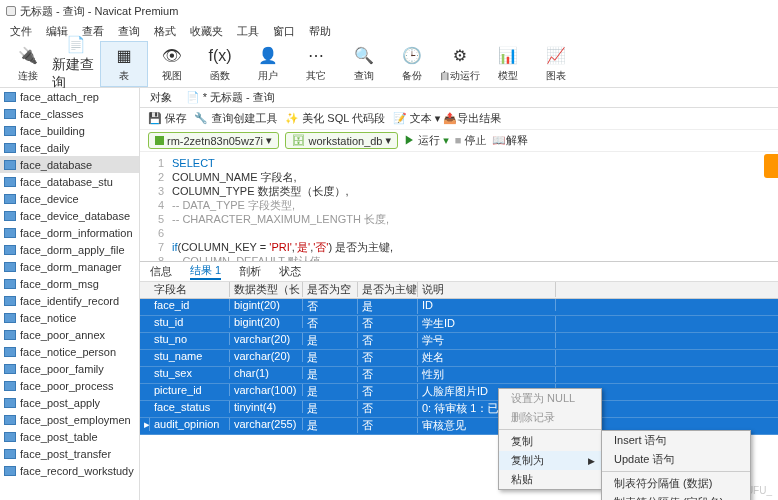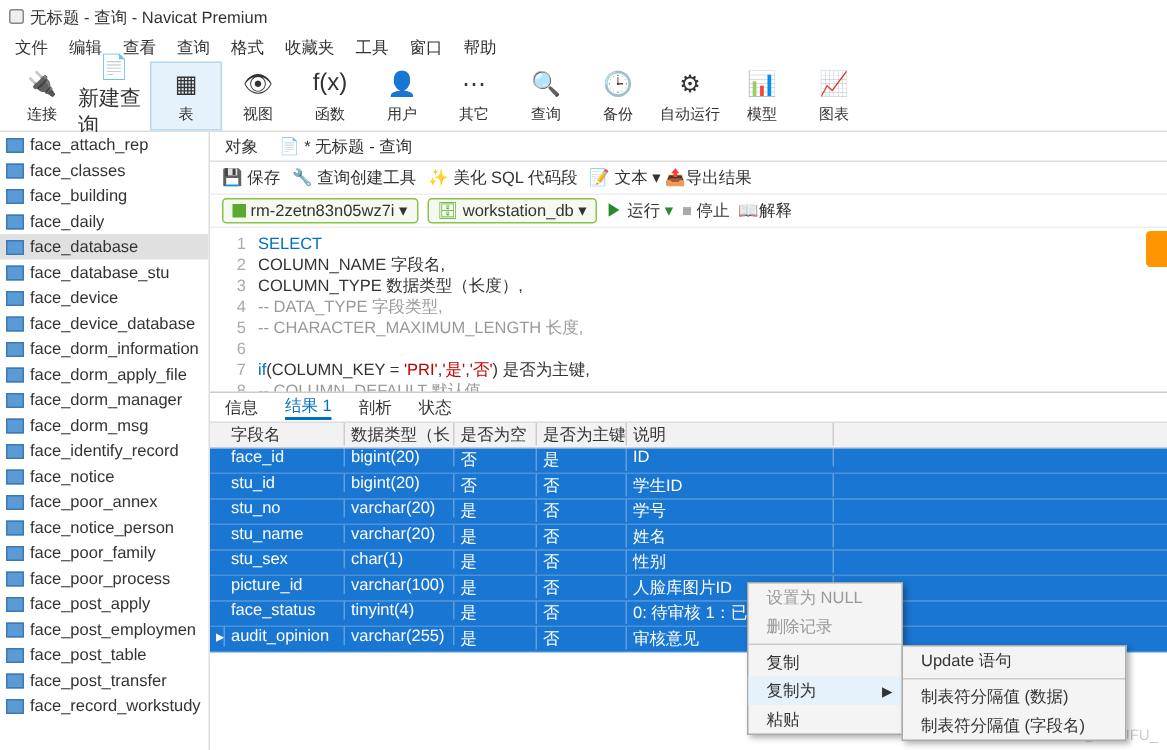--- a/index.html
+++ b/index.html
@@ -356,19 +356,20 @@
 
 <div class="ctx ctx1" id="ctx1">
     <div class="dis">设置为 NULL</div>
     <div class="dis">删除记录</div>
     <div class="sep"></div>
     <div>复制</div>
     <div class="hi">复制为<span class="arr">▶</span></div>
     <div>粘贴</div>
   </div>
 <div class="ctx ctx2" id="ctx2">
+    <div>Insert 语句</div>
     <div>Update 语句</div>
     <div class="sep"></div>
     <div>制表符分隔值 (数据)</div>
     <div>制表符分隔值 (字段名)</div>
   </div>
 
 <span style="position:absolute;right:6px;bottom:4px;color:#ccc;font-size:10px">CSDN @HHUFU_</span>
 
 </body></html>

